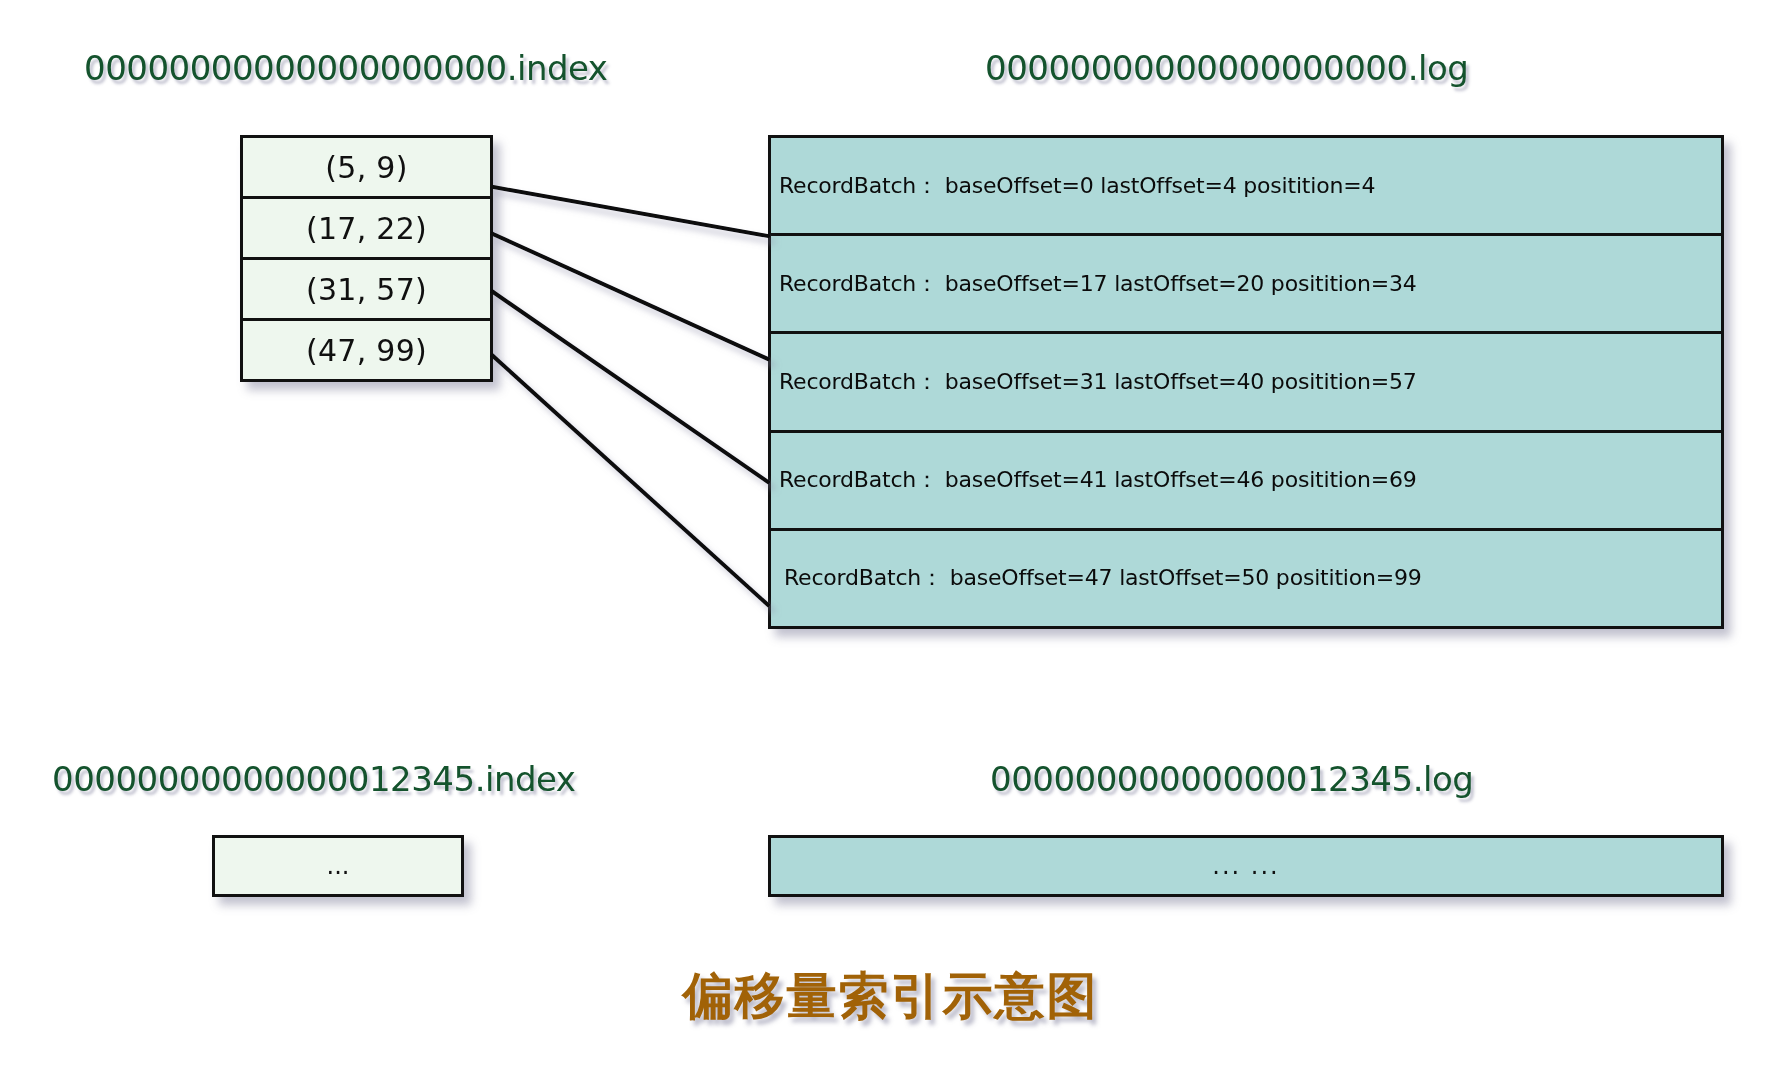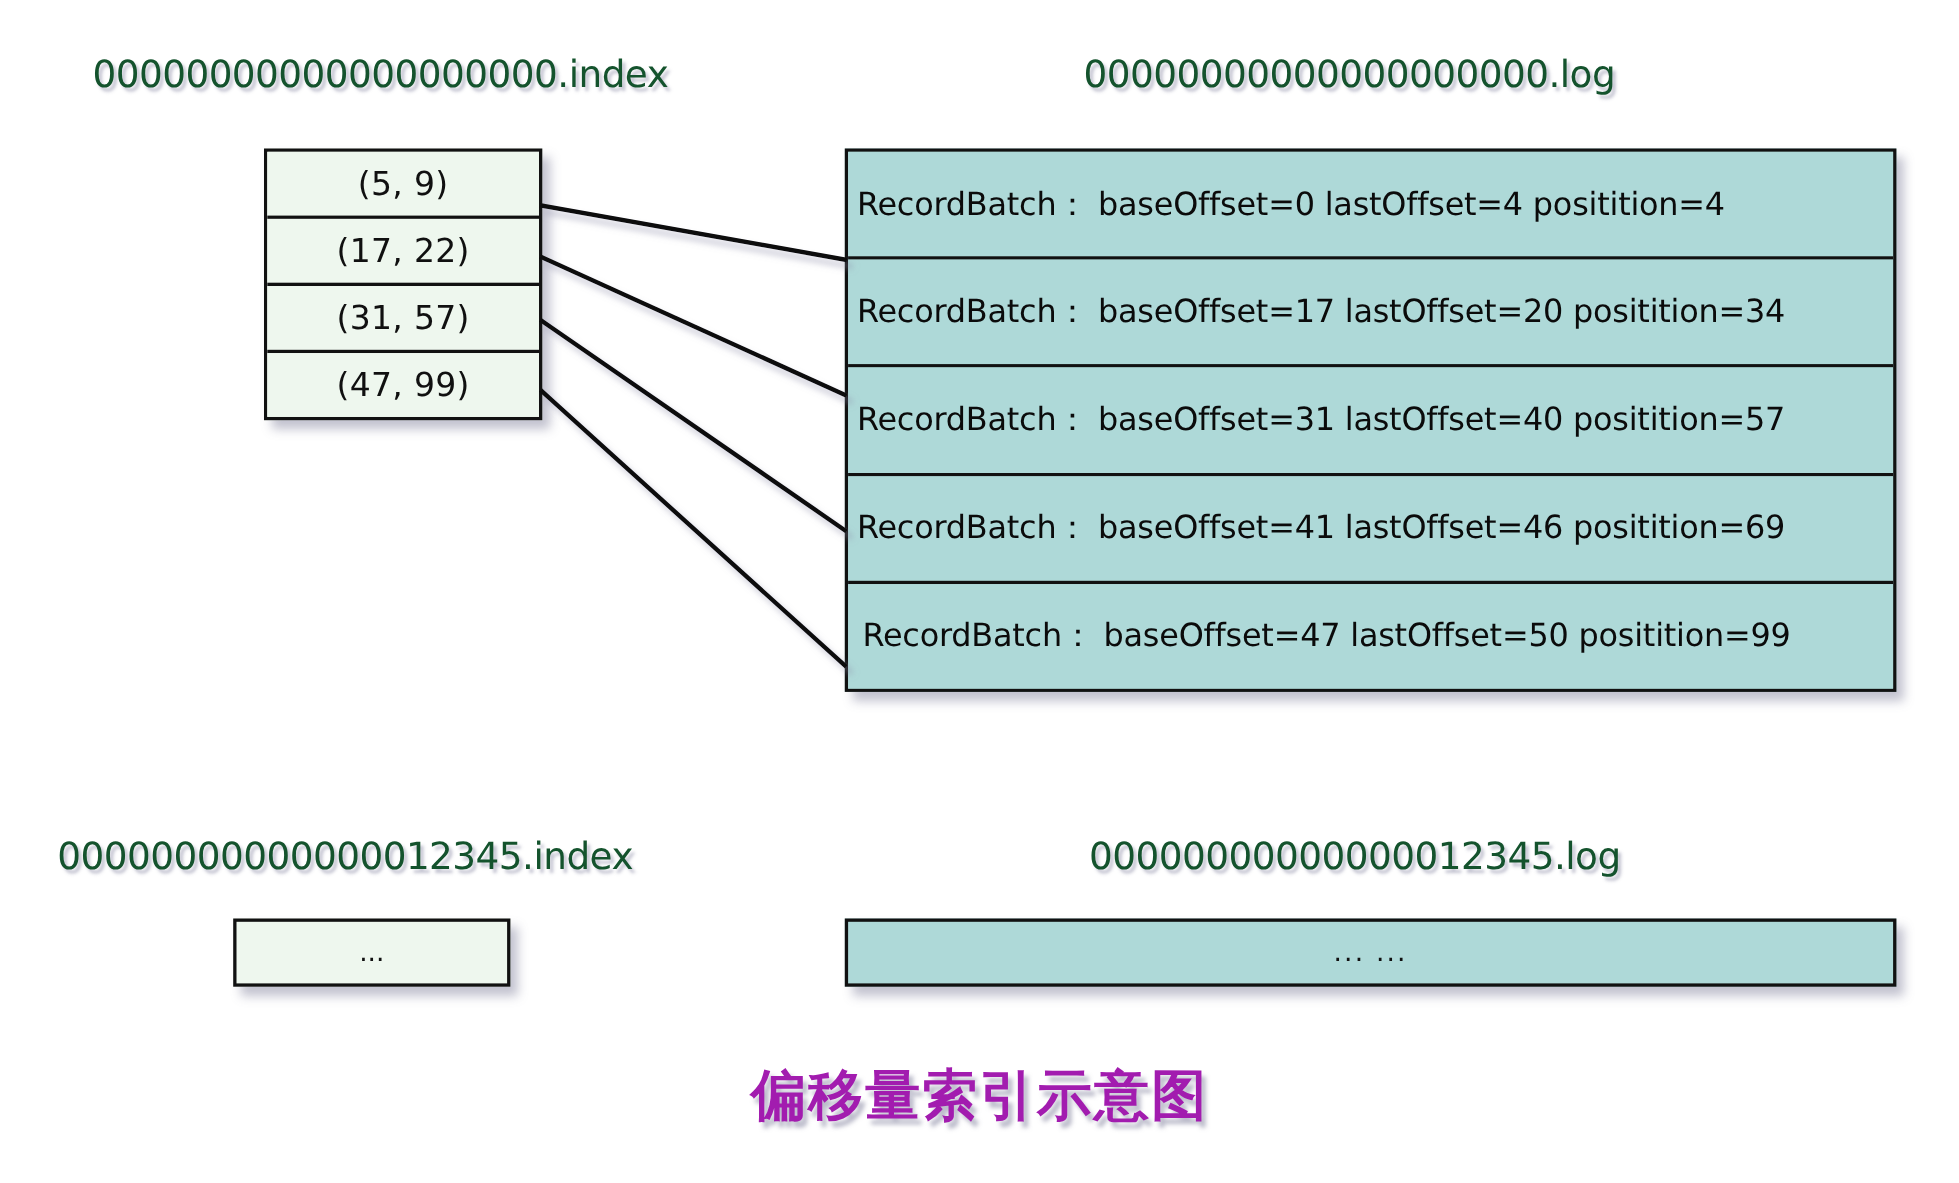--- a/index.html
+++ b/index.html
@@ -79,21 +79,21 @@
     background: #aed9d8;
     display: flex;
     flex-direction: column;
   }
   #log-table .log-row {
     flex: 1 1 0;
     display: flex;
     align-items: center;
     background: #aed9d8;
     border-bottom: 3px solid #111111;
-    font-size: 29px;
+    font-size: 22px;
     color: #0b0b0b;
     padding-left: 8px;
     white-space: nowrap;
     letter-spacing: -0.2px;
   }
   #log-table .log-row:last-child { border-bottom: none; padding-left: 13px; }
 
   
   #index-table-1 {
     left: 212px;
@@ -133,21 +133,21 @@
   
   #diagram-title {
     position: absolute;
     left: 0;
     top: 963px;
     width: 1781px;
     text-align: center;
     font-family: "DejaVu Sans", "Liberation Sans", sans-serif;
     font-size: 50px;
     font-weight: bold;
-    color: #a21caf;
+    color: #a16207;
     letter-spacing: 2px;
     text-shadow: 4px 5px 4px rgba(120,120,150,0.5);
   }
 </style>
 </head>
 <body>
 
 <div class="stage">
 
   <div class="filename" id="fn-index-0">00000000000000000000.index</div>

